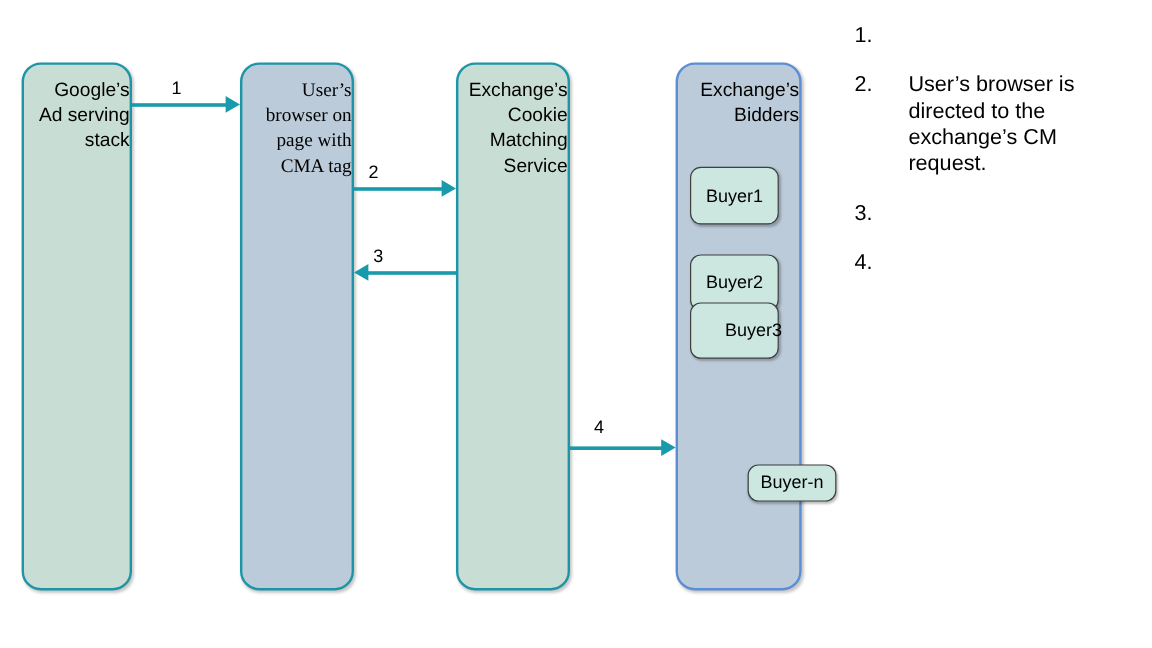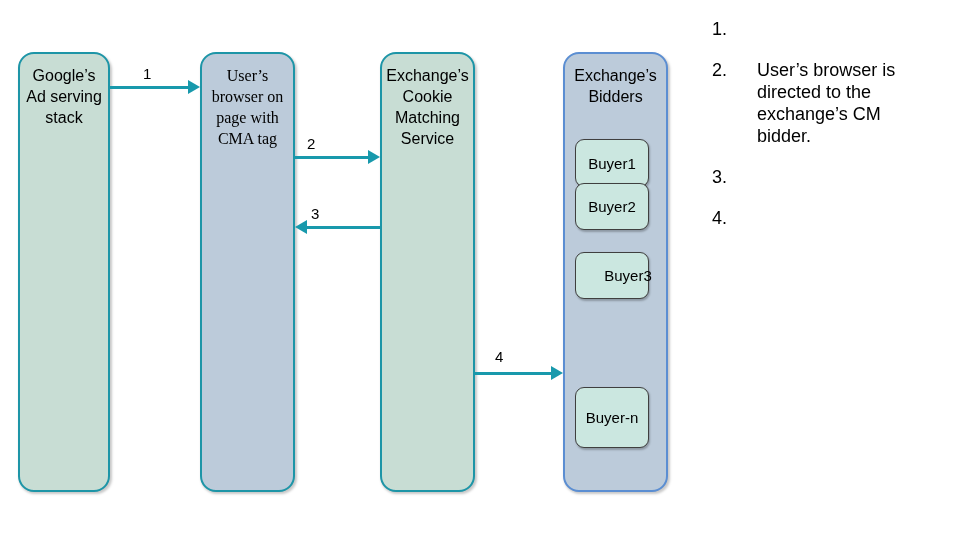--- a/index.html
+++ b/index.html
@@ -11,21 +11,21 @@
   .node {
     position:absolute; box-sizing:border-box; border-radius:16px;
     border:2px solid var(--teal-border);
     box-shadow:1.5px 2px 2.5px rgba(0,0,0,0.22);
     text-align:center;
   }
   .node.green { background:var(--node-green-fill); }
   .node.blue  { background:var(--node-blue-fill); }
   .node.blue-border { border-color:var(--blue-border); }
   .node-label {
-    padding-top:11px; font-size:16px; line-height:21px; white-space:pre-line;
+    padding-top:11px; font-size:16px; line-height:21px; white-space:pre-line;text-align:right;
   }
   
   .buyer {
     position:absolute; box-sizing:border-box; left:10px; width:74px;
     background:var(--buyer-fill); border:1.5px solid var(--buyer-border);
     border-radius:9px; box-shadow:1px 1.5px 2px rgba(0,0,0,0.25);
     display:flex; align-items:center; justify-content:center;
     font-size:15px;
   }
   
@@ -76,23 +76,23 @@
     <div class="node-label">Exchange’s
 Cookie
 Matching
 Service</div>
   </div>
 
   <div class="node blue blue-border" style="left:563px; top:52px; width:105px; height:440px;">
     <div class="node-label">Exchange’s
 Bidders</div>
     <div class="buyer" style="top:85px; height:48px;">Buyer1</div>
-    <div class="buyer" style="top:129px; height:47px;">Buyer2</div>
+    <div class="buyer" style="top:158px; height:47px;">Buyer2</div>
     <div class="buyer" style="top:198px; height:47px;padding-left:32px;">Buyer3</div>
-    <div class="buyer" style="top:333px; height:61px;">Buyer-n</div>
+    <div class="buyer" style="top:333px; height:31px;margin-left:48px;">Buyer-n</div>
   </div>
 
   <div class="arrow" style="left:110px; top:80px; width:90px;">
     <div class="shaft"></div>
     <div class="head"></div>
   </div>
   <div class="arrow-num" style="left:143px; top:66px;">1</div>
 
   <div class="arrow" style="left:295px; top:150px; width:85px;">
     <div class="shaft"></div>
@@ -111,21 +111,21 @@
     <div class="head"></div>
   </div>
   <div class="arrow-num" style="left:495px; top:349px;">4</div>
 
   <div class="steps">
     <div class="step">
       <div class="step-num">1.</div>
     </div>
     <div class="step">
       <div class="step-num">2.</div>
-      <div class="step-text">User’s browser is directed to the exchange’s CM bidder.</div>
+      <div class="step-text">User’s browser is directed to the exchange’s CM request.</div>
     </div>
     <div class="step">
       <div class="step-num">3.</div>
     </div>
     <div class="step">
       <div class="step-num">4.</div>
     </div>
   </div>
 
 </div>

